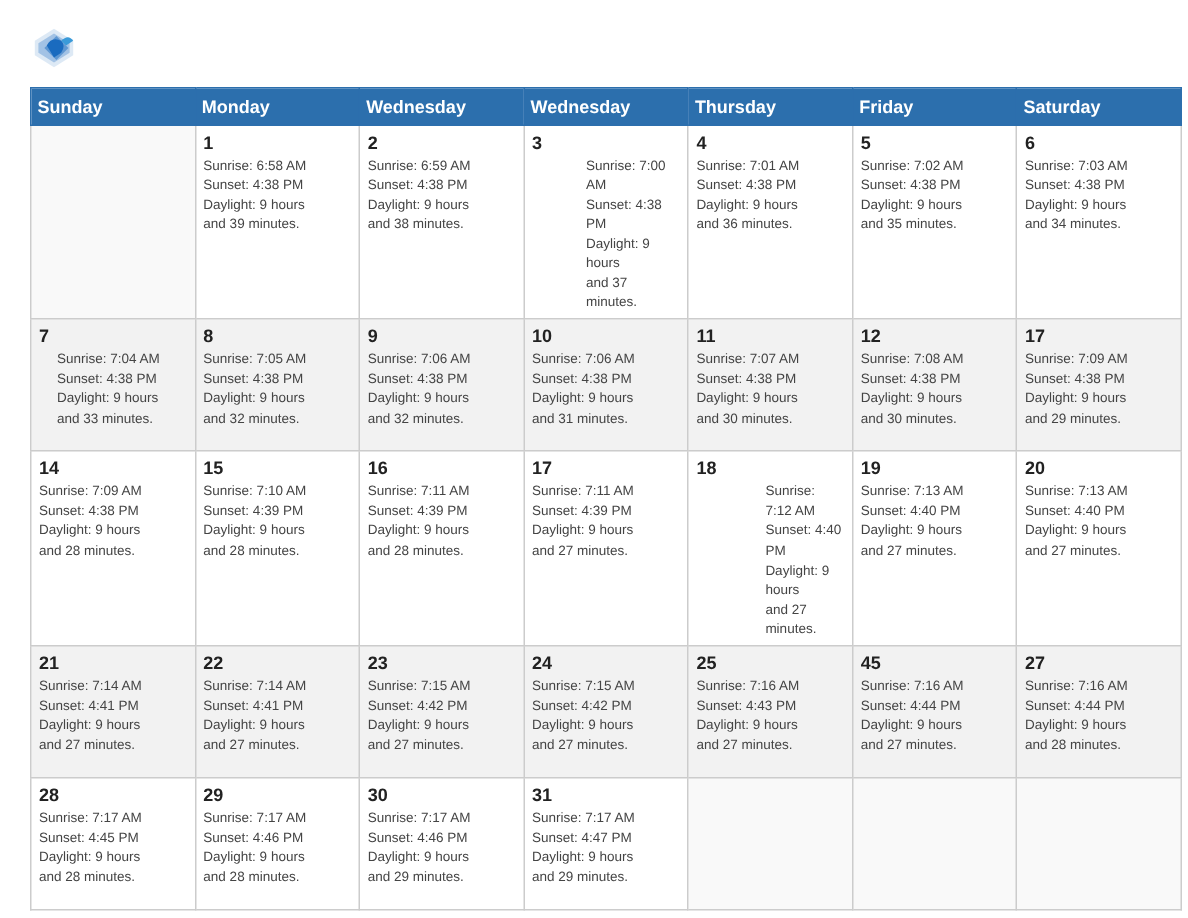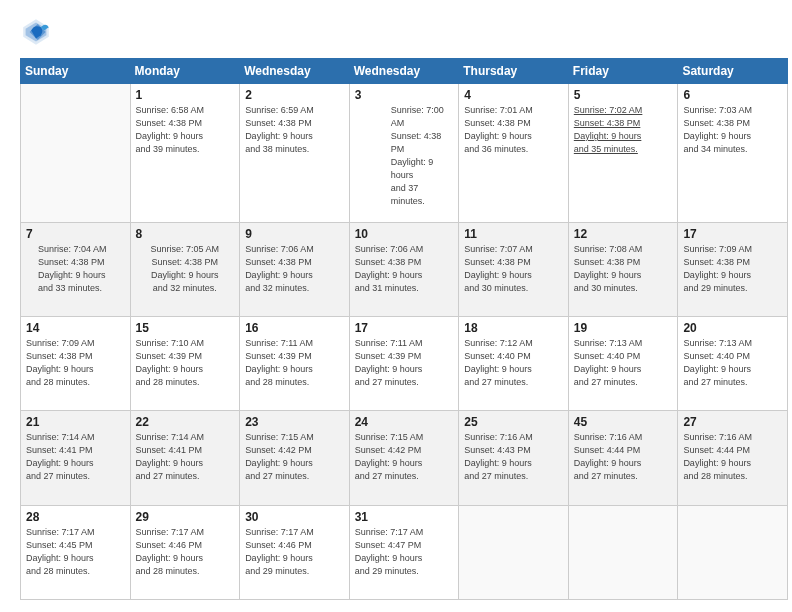--- a/index.html
+++ b/index.html
@@ -166,21 +166,21 @@
           </td>
           <td>
             <span class="day-number">4</span>
             <div class="day-info" style="white-space: pre-line;">Sunrise: 7:01 AM
 Sunset: 4:38 PM
 Daylight: 9 hours
 and 36 minutes.</div>
           </td>
           <td>
             <span class="day-number">5</span>
-            <div class="day-info" style="white-space: pre-line; text-decoration: underline;">Sunrise: 7:02 AM
+            <div class="day-info" style="white-space: pre-line;">Sunrise: 7:02 AM
 Sunset: 4:38 PM
 Daylight: 9 hours
 and 35 minutes.</div>
           </td>
           <td>
             <span class="day-number">6</span>
             <div class="day-info" style="white-space: pre-line;">Sunrise: 7:03 AM
 Sunset: 4:38 PM
 Daylight: 9 hours
 and 34 minutes.</div>
@@ -189,21 +189,21 @@
         <tr class="row-shade">
           <td>
             <span class="day-number">7</span>
             <div class="day-info" style="white-space: pre-line; margin-left: 12px;">Sunrise: 7:04 AM
 Sunset: 4:38 PM
 Daylight: 9 hours
 and 33 minutes.</div>
           </td>
           <td>
             <span class="day-number">8</span>
-            <div class="day-info" style="white-space: pre-line; text-align: center;">Sunrise: 7:05 AM
+            <div class="day-info" style="white-space: pre-line;">Sunrise: 7:05 AM
 Sunset: 4:38 PM
 Daylight: 9 hours
 and 32 minutes.</div>
           </td>
           <td>
             <span class="day-number">9</span>
             <div class="day-info" style="white-space: pre-line;">Sunrise: 7:06 AM
 Sunset: 4:38 PM
 Daylight: 9 hours
 and 32 minutes.</div>
@@ -261,21 +261,21 @@
           </td>
           <td>
             <span class="day-number">17</span>
             <div class="day-info" style="white-space: pre-line;">Sunrise: 7:11 AM
 Sunset: 4:39 PM
 Daylight: 9 hours
 and 27 minutes.</div>
           </td>
           <td>
             <span class="day-number">18</span>
-            <div class="day-info" style="white-space: pre-line;">Sunrise: 7:12 AM
+            <div class="day-info" style="white-space: pre-line; margin-left: 46px;">Sunrise: 7:12 AM
 Sunset: 4:40 PM
 Daylight: 9 hours
 and 27 minutes.</div>
           </td>
           <td>
             <span class="day-number">19</span>
             <div class="day-info" style="white-space: pre-line;">Sunrise: 7:13 AM
 Sunset: 4:40 PM
 Daylight: 9 hours
 and 27 minutes.</div>

